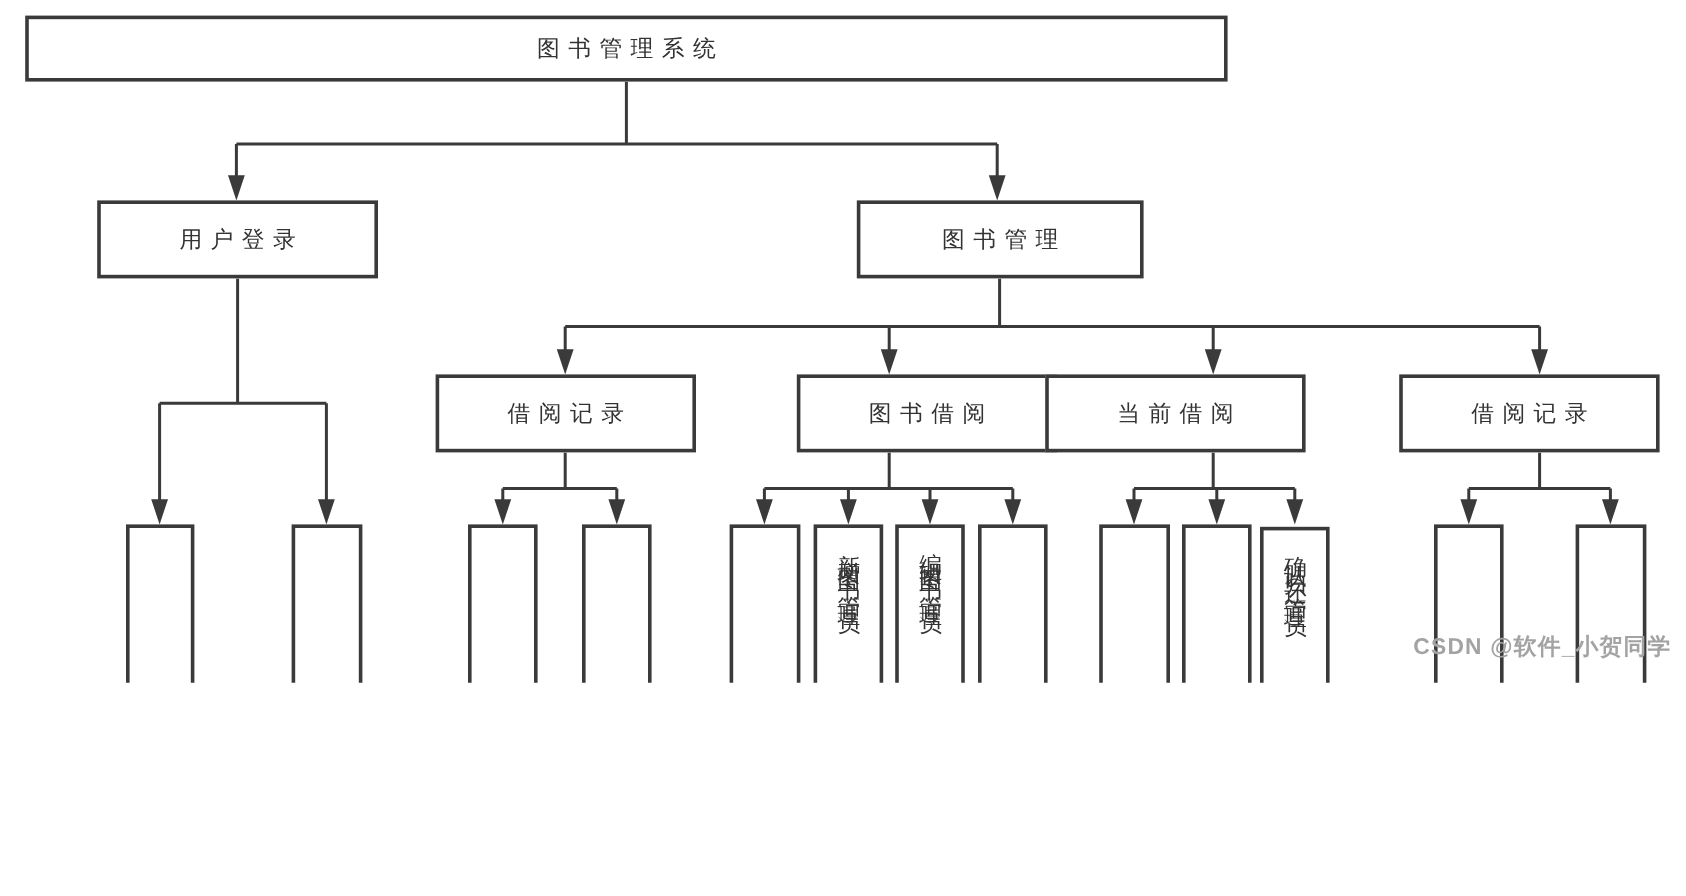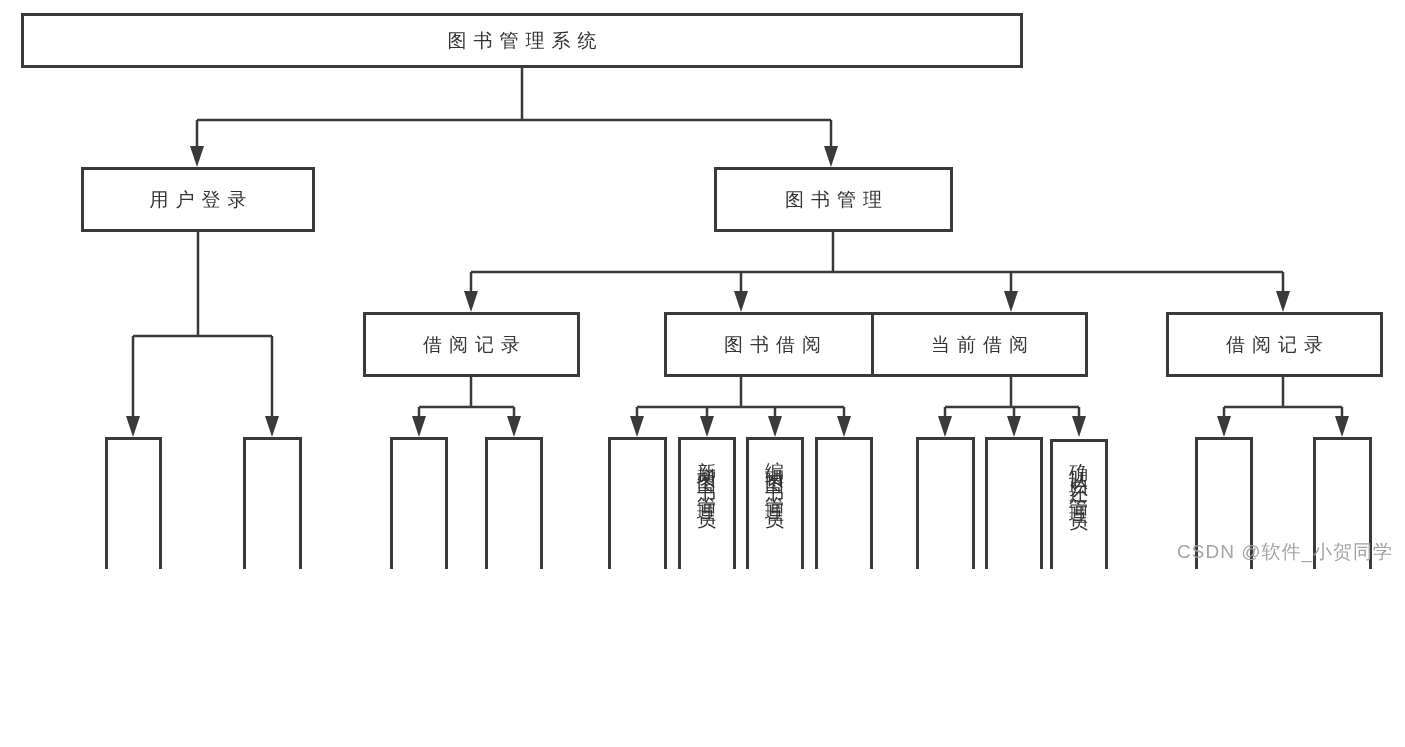--- a/index.html
+++ b/index.html
@@ -53,24 +53,25 @@
     text-orientation: mixed;
     text-indent: 0;
     white-space: normal;
     padding: 6px 0;
     line-height: 1;
   }
   .vnode.top { justify-content: flex-start; }
   .watermark {
     position: absolute;
     right: 12px;
-    bottom: 4px;
+    bottom: 17px;
     font-size: 19px;
     letter-spacing: 1px;
     color: var(--color-watermark);
+    font-weight: bold;
   }
 </style>
 </head>
 <body>
 
 <div class="canvas">
 
   <svg class="connectors" viewBox="0 0 1405 747" xmlns="http://www.w3.org/2000/svg">
     <g>
       <path d="M522,68 V120 M197,120 H831 M197,120 V147 M831,120 V147"></path>

